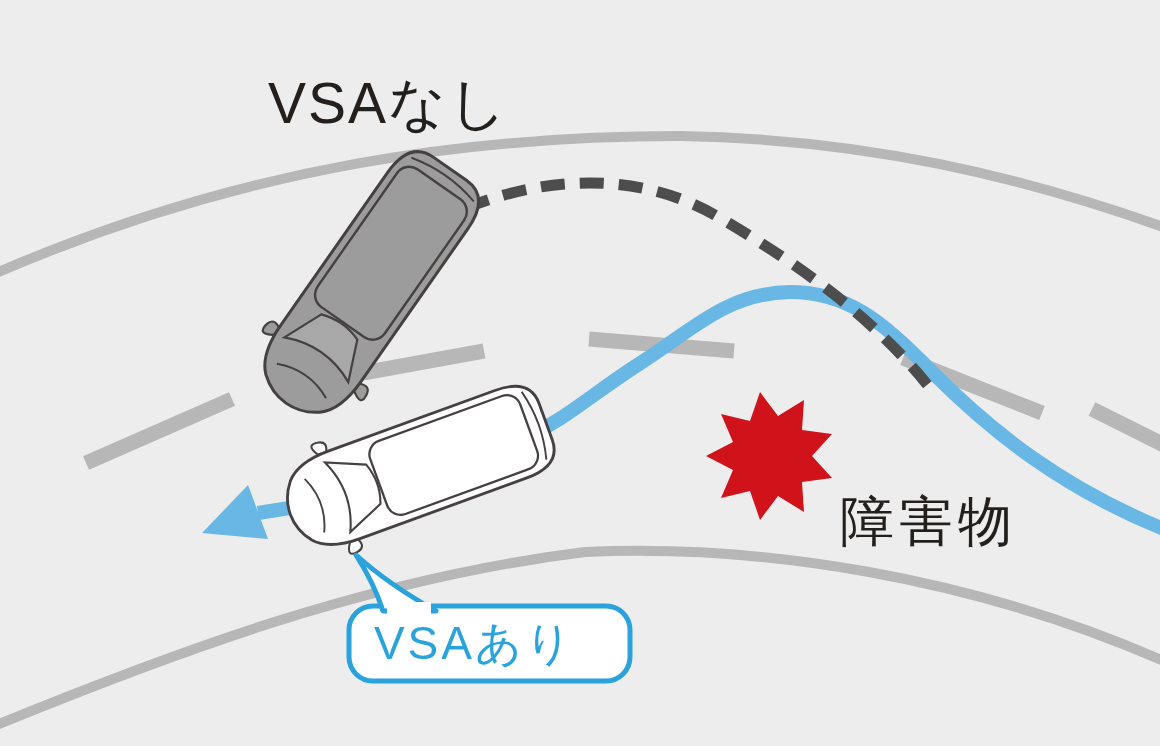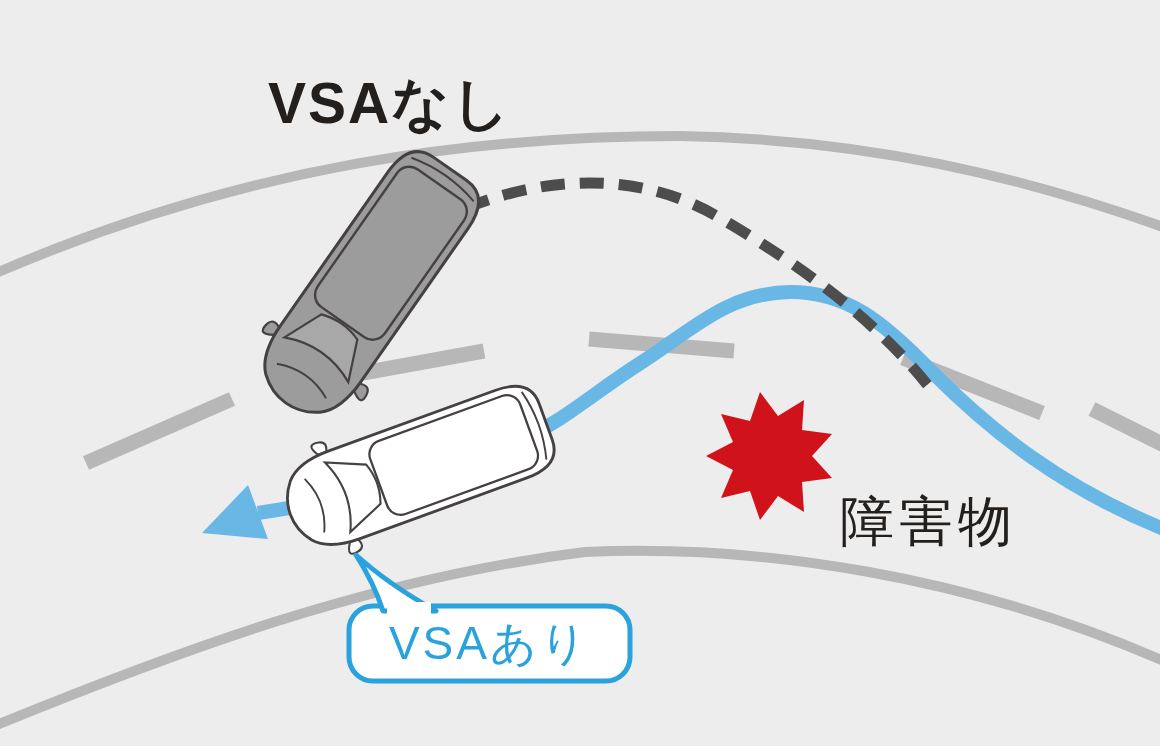--- a/index.html
+++ b/index.html
@@ -58,30 +58,30 @@
   .label{
     position:absolute;
     color:var(--text-dark);
     white-space:nowrap;
     user-select:none;
   }
   .label-no-vsa{
     left:268px;top:66px;
     font-size:57px;
     letter-spacing:2px;
-    font-weight:700;
+    font-weight:400;
   }
   .label-obstacle{
     left:840px;top:486px;
     font-size:54px;
     letter-spacing:5px;
     font-weight:500;
   }
   .label-with-vsa{
-    left:349px;top:606px;
+    left:334px;top:606px;
     width:281px;height:75px;
     line-height:75px;
     text-align:center;
     font-size:46px;
     letter-spacing:3px;
     font-weight:500;
     color:var(--accent-blue);
   }
 </style>
 </head>

